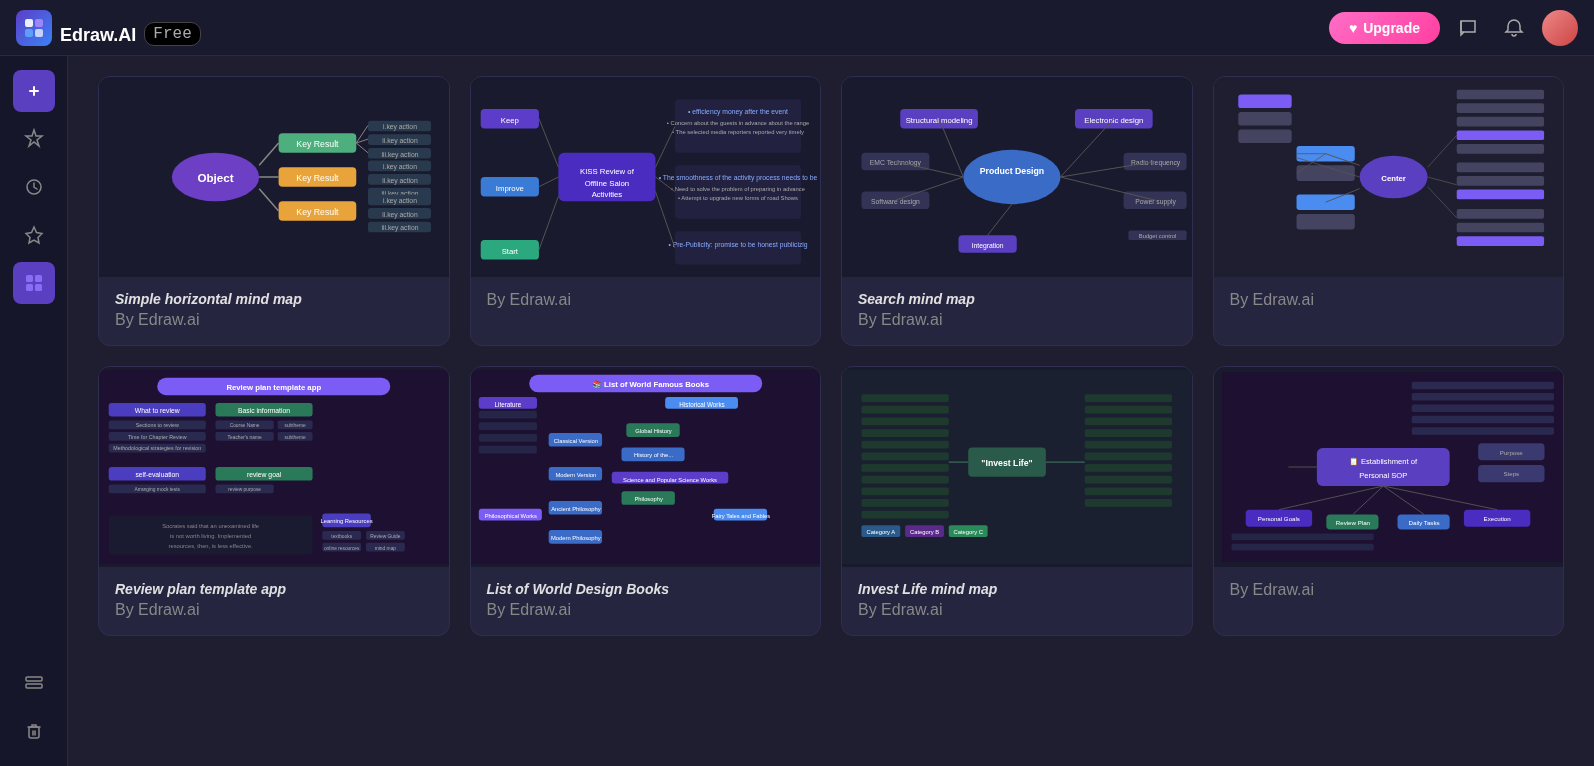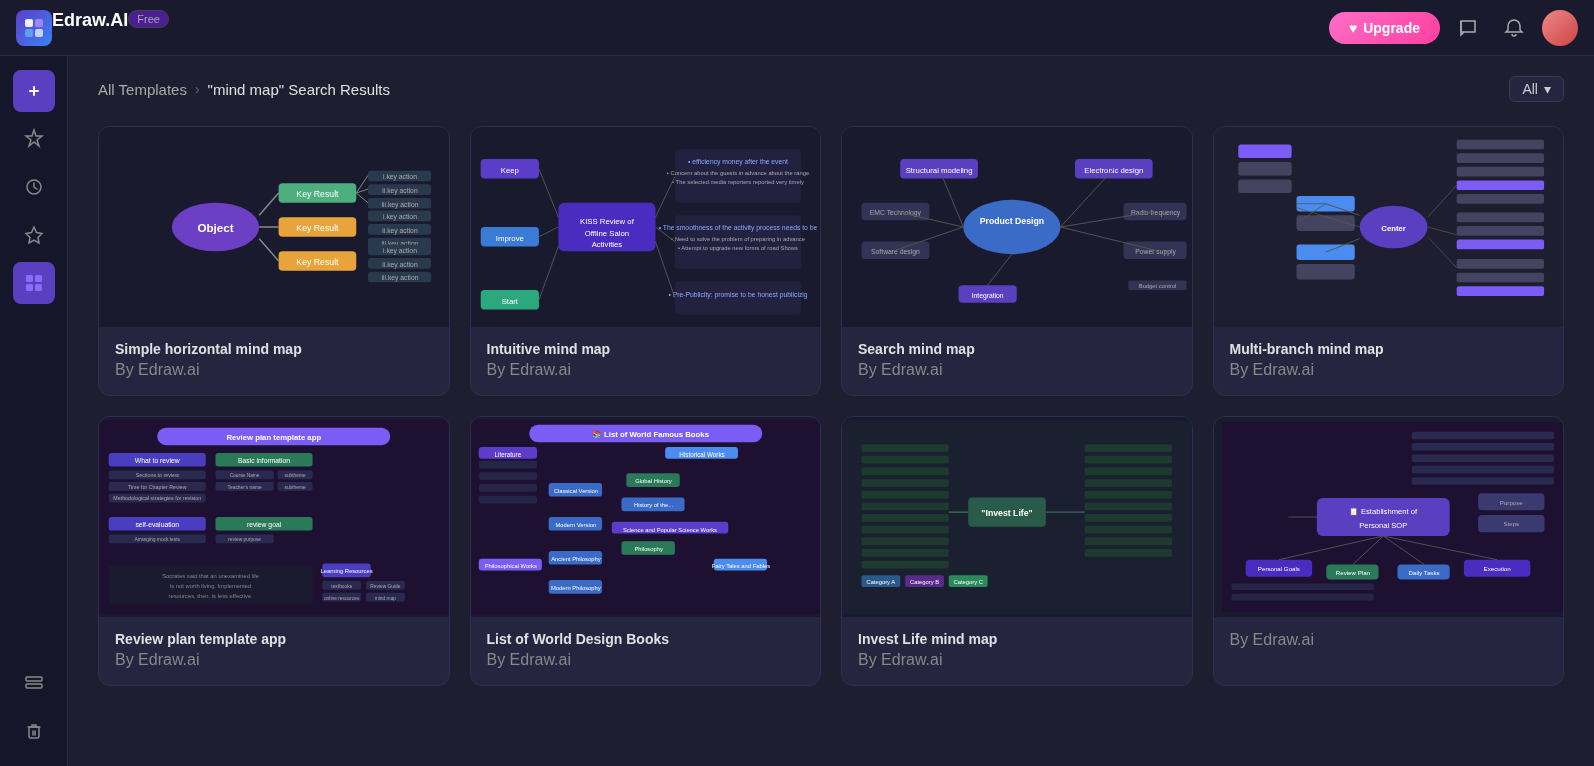--- a/index.html
+++ b/index.html
@@ -20,46 +20,48 @@
       background: #1a1a2e;
       display: flex;
       align-items: center;
       padding: 0 16px;
       border-bottom: 1px solid #2a2a3e;
       z-index: 100;
       gap: 10px;
     }
     .header-logo {
       display: flex;
-      align-items: flex-start;
+      align-items: flex-end;
+      gap: 8px;
     }
     .header-logo-box {
       width: 36px;
       height: 36px;
       background: linear-gradient(135deg, #5b3ec8, #3b82f6);
       border-radius: 8px;
       display: flex;
       align-items: center;
       justify-content: center;
       font-weight: bold;
       color: #fff;
       font-size: 16px;
     }
     .header-brand {
       font-size: 18px;
       font-weight: 700;
       color: #fff;
     }
     .free-badge {
-      background: #4c1d95;
+      background: #000000;
       color: #aaa;
-      font-size: 11px;
+      font-size: 16px;
       padding: 2px 8px;
       border-radius: 10px;
       border: 1px solid #444;
+      font-family: Liberation Mono, monospace;
     }
     .header-spacer { flex: 1; }
     .upgrade-btn {
       background: linear-gradient(135deg, #ff6ec7, #ff3fa0);
       color: #fff;
       border: none;
       padding: 8px 20px;
       border-radius: 20px;
       font-size: 14px;
       font-weight: 600;
@@ -191,20 +193,21 @@
       height: 100%;
     }
     .template-info {
       padding: 14px 16px 16px;
     }
     .template-name {
       font-size: 14px;
       font-weight: 600;
       color: #e0e0e0;
       margin-bottom: 4px;
+      font-style: italic;
     }
     .template-author {
       font-size: 16px;
       color: #888;
     }
 
     
     .thumb1 { background: #1a1a2e; }
     
     .thumb2 { background: #1a1a2e; }
@@ -289,29 +292,20 @@
     <div class="s-icon">
       <svg width="22" height="22" viewBox="0 0 22 22">
           <path d="M5 7h12M9 7V5h4v2M10 11v4M12 11v4" stroke="#888" stroke-width="1.5" stroke-linecap="round"></path>
           <rect x="6" y="7" width="10" height="11" rx="2" fill="none" stroke="#888" stroke-width="1.5"></rect>
         </svg>
     </div>
   </div>
 
   <div class="content">
 
-    <div class="breadcrumb">
-      <a class="breadcrumb-link">All Templates</a>
-      <span class="breadcrumb-sep">›</span>
-      <span class="breadcrumb-current">"mind map" Search Results</span>
-      <div class="breadcrumb-filter">
-        <span>All</span>
-        <span>▾</span>
-      </div>
-    </div>
 
     <div class="templates-grid">
 
       <div class="template-card">
         <div class="template-thumb thumb1">
           <svg viewBox="0 0 360 200" class="thumb-svg">
             <rect width="360" height="200" fill="#1a1a2e"></rect>
 
             <ellipse cx="120" cy="100" rx="45" ry="25" fill="#6c3fc5"></ellipse>
             <text x="120" y="105" fill="#fff" font-size="12" text-anchor="middle" font-weight="bold">Object</text>
@@ -388,21 +382,20 @@
 
             <line x1="70" y1="40" x2="90" y2="90" stroke="#555" stroke-width="1"></line>
             <line x1="70" y1="110" x2="90" y2="100" stroke="#555" stroke-width="1"></line>
             <line x1="70" y1="175" x2="90" y2="120" stroke="#555" stroke-width="1"></line>
             <line x1="190" y1="90" x2="210" y2="48" stroke="#555" stroke-width="1"></line>
             <line x1="190" y1="100" x2="210" y2="115" stroke="#555" stroke-width="1"></line>
             <line x1="190" y1="115" x2="210" y2="173" stroke="#555" stroke-width="1"></line>
           </svg>
         </div>
         <div class="template-info">
-          <div class="template-name">Intuitive mind map</div>
           <div class="template-author">By Edraw.ai</div>
         </div>
       </div>
 
       <div class="template-card">
         <div class="template-thumb" style="background:#1a1a2e;">
           <svg viewBox="0 0 360 200" class="thumb-svg">
             <rect width="360" height="200" fill="#1a1a2e"></rect>
 
             <ellipse cx="175" cy="100" rx="50" ry="28" fill="#3a6bc7"></ellipse>
@@ -479,21 +472,20 @@
             <line x1="115" y1="76" x2="85" y2="76" stroke="#555" stroke-width="0.8"></line>
             <line x1="115" y1="76" x2="85" y2="96" stroke="#555" stroke-width="0.8"></line>
             <line x1="150" y1="100" x2="85" y2="80" stroke="#555" stroke-width="0.8"></line>
             <line x1="220" y1="90" x2="250" y2="57" stroke="#555" stroke-width="0.8"></line>
             <line x1="220" y1="100" x2="250" y2="108" stroke="#555" stroke-width="0.8"></line>
             <line x1="220" y1="110" x2="250" y2="142" stroke="#555" stroke-width="0.8"></line>
             <line x1="150" y1="112" x2="115" y2="126" stroke="#555" stroke-width="1"></line>
           </svg>
         </div>
         <div class="template-info">
-          <div class="template-name">Multi-branch mind map</div>
           <div class="template-author">By Edraw.ai</div>
         </div>
       </div>
 
       <div class="template-card">
         <div class="template-thumb" style="background:#1a1a2e;">
           <svg viewBox="0 0 360 200" class="thumb-svg">
             <rect width="360" height="200" fill="#1e1030"></rect>
 
             <rect x="60" y="8" width="240" height="18" rx="9" fill="#7b5cf5"></rect>

